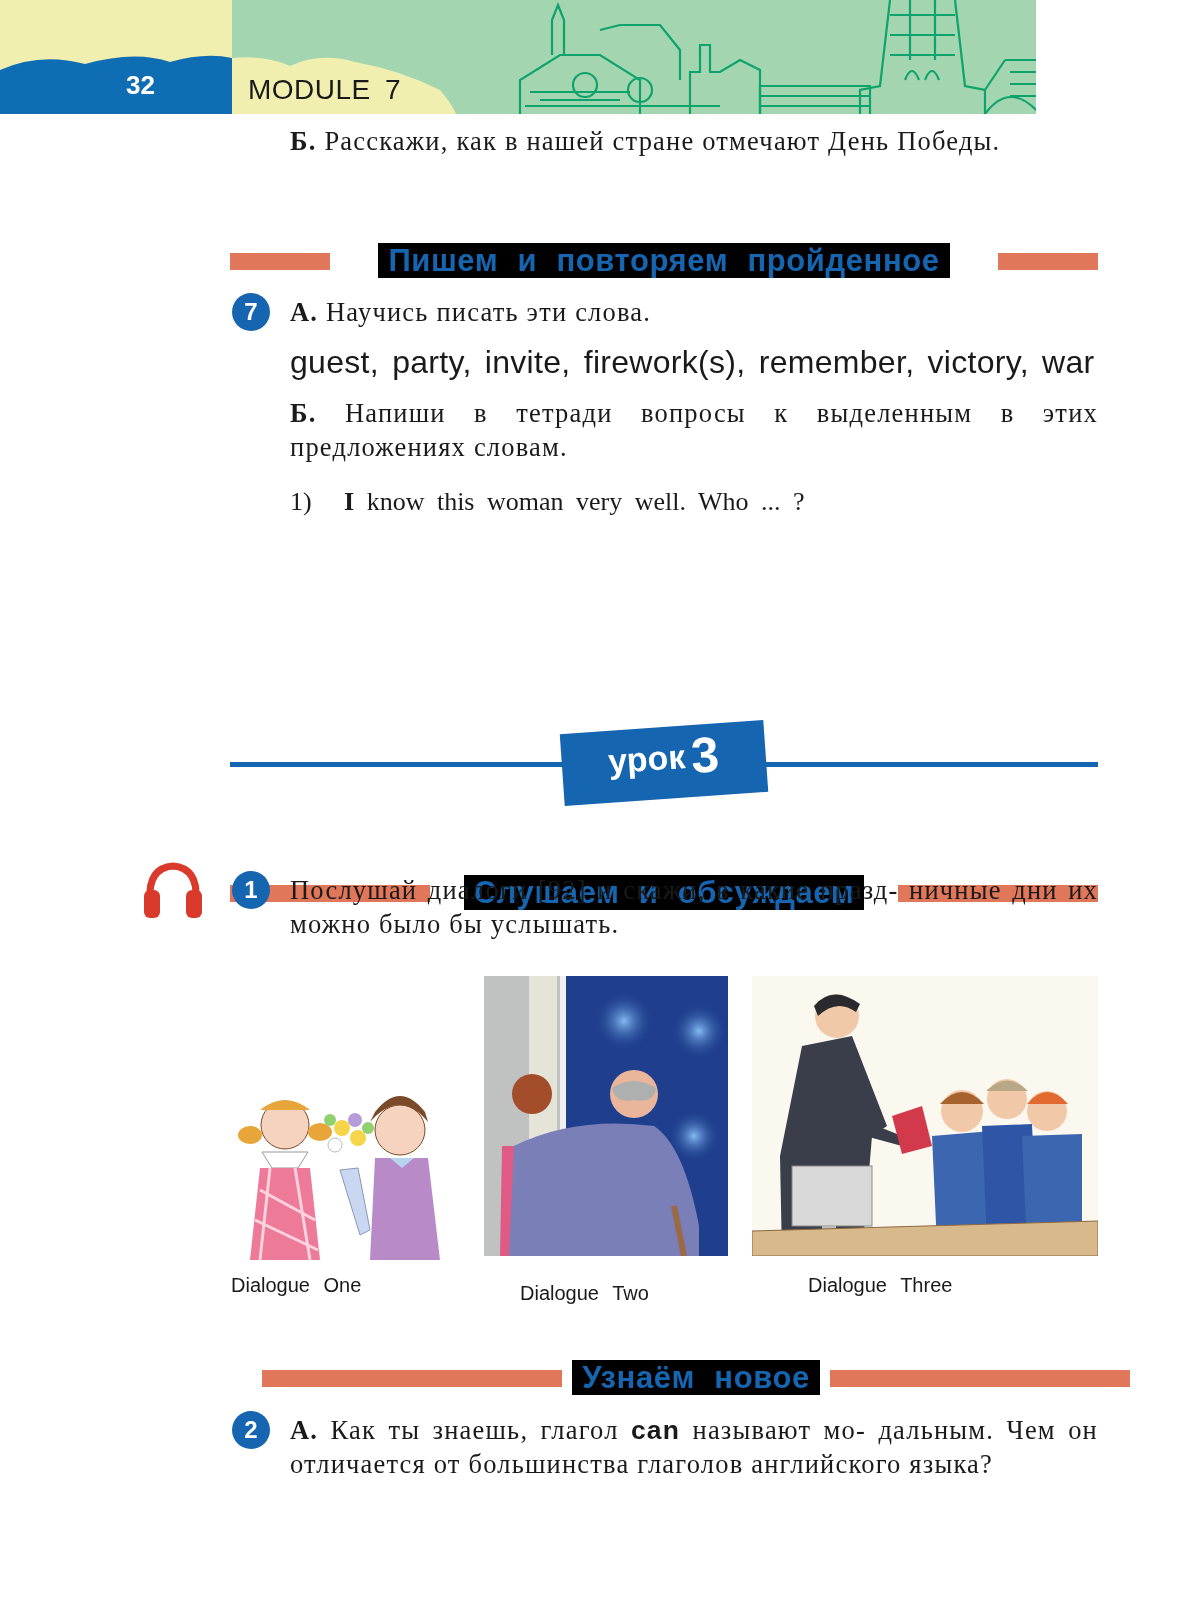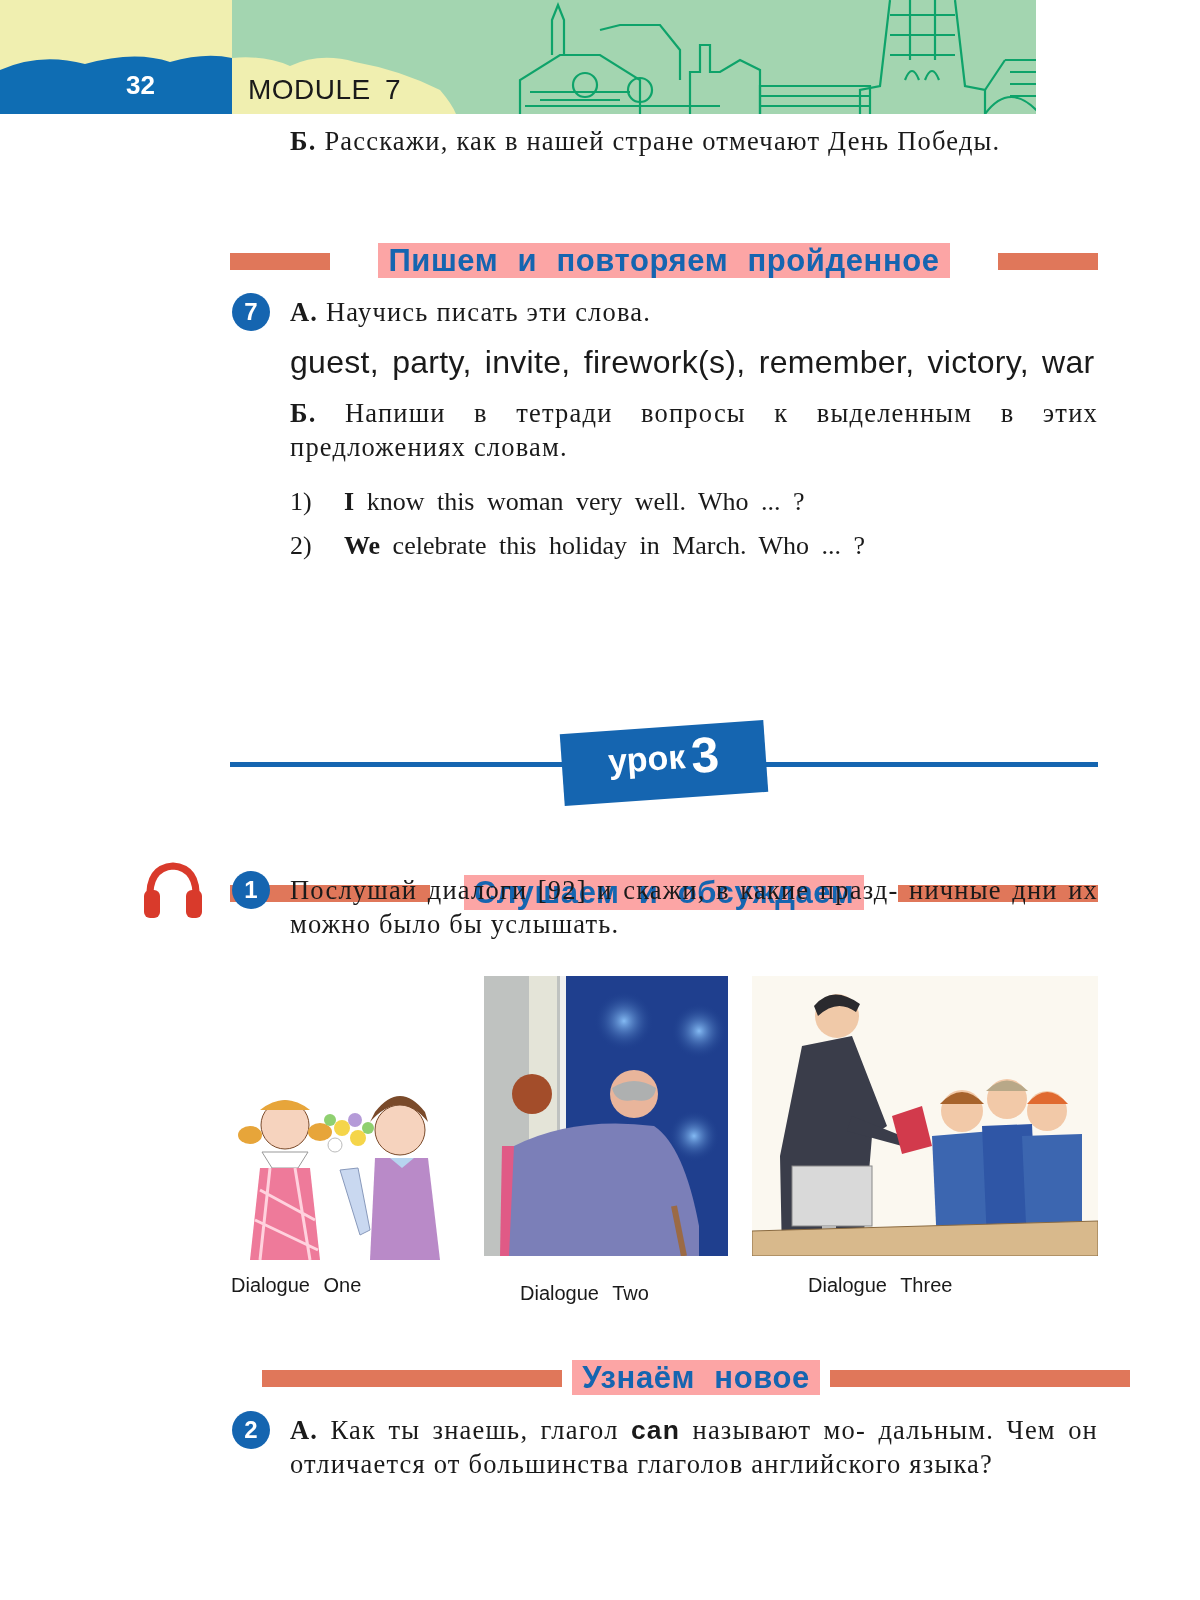--- a/index.html
+++ b/index.html
@@ -19,21 +19,21 @@
     .txt { position: absolute; left: 290px; width: 808px; font-size: 26.5px; line-height: 34px; letter-spacing: 1.2px; text-align: justify; }
     .txt b { font-weight: bold; }
     .sans { font-family: "Liberation Sans", sans-serif; }
 
     
     .sec { position: absolute; left: 230px; width: 868px; height: 34px; }
     .sec .bar { position: absolute; top: 10px; height: 17px; background: #e0775a; }
     .sec .bar.left { left: 0; }
     .sec .bar.right { right: 0; }
     .sec .title { position: absolute; top: 0; left: 0; width: 100%; text-align: center; font-family: "Liberation Sans", sans-serif; font-weight: bold; font-size: 31px; color: #1565b0; letter-spacing: 0.6px; word-spacing: 10px; line-height: 36px; }
-    .sec .title span { background: #fca5a5; padding: 0 10px; }
+    .sec .title span { background: #000000; padding: 0 10px; }
 
     .badge { position: absolute; width: 38px; height: 38px; border-radius: 50%; background: #1565b0; color: #fff; font-family: "Liberation Sans", sans-serif; font-weight: bold; font-size: 24px; text-align: center; line-height: 38px; }
 
     .list { position: absolute; left: 290px; font-family: Liberation Serif, serif; font-size: 26px; line-height: 44px; word-spacing: 6px; }
     .list .num { display: inline-block; width: 54px; }
 
     
     .lesson-line { position: absolute; left: 230px; top: 762px; width: 868px; height: 5px; background: #1565b0; }
     .lesson-box { position: absolute; left: 562px; top: 727px; width: 204px; height: 72px; background: #1565b0; transform: rotate(-4deg); }
     .lesson-text { position: absolute; left: 562px; top: 729px; width: 204px; height: 72px; transform: rotate(-4deg); text-align: center; color: #fff; font-family: "Liberation Sans", sans-serif; font-weight: bold; }
@@ -95,21 +95,20 @@
   <span>Научись писать эти слова.</span>
 </div>
 <div class="txt sans" style="top:345px; font-size:32px; letter-spacing:0.3px; word-spacing:4px;">guest, party, invite, firework(s), remember, victory, war</div>
 <div class="txt" style="top:396px;">
   <b>Б.</b>
   <span>Напиши в тетради вопросы к выделенным в этих предложениях словам.</span>
 </div>
 
 <div class="list" style="top:480px;">
   <div><span class="num">1)</span><b>I</b><span> know this woman very well. Who ... ?</span></div>
-  <div><span class="num">2)</span><b>We</b><span> celebrate this holiday in March. Who ... ?</span></div>
 </div>
 
 <div class="lesson-line"></div>
 <div class="lesson-box"></div>
 <div class="lesson-text">
   <span class="w">урок</span><span class="n">3</span>
 </div>
 
 <div class="sec" style="top:875px;">
   <div class="bar left" style="width:200px;"></div>

